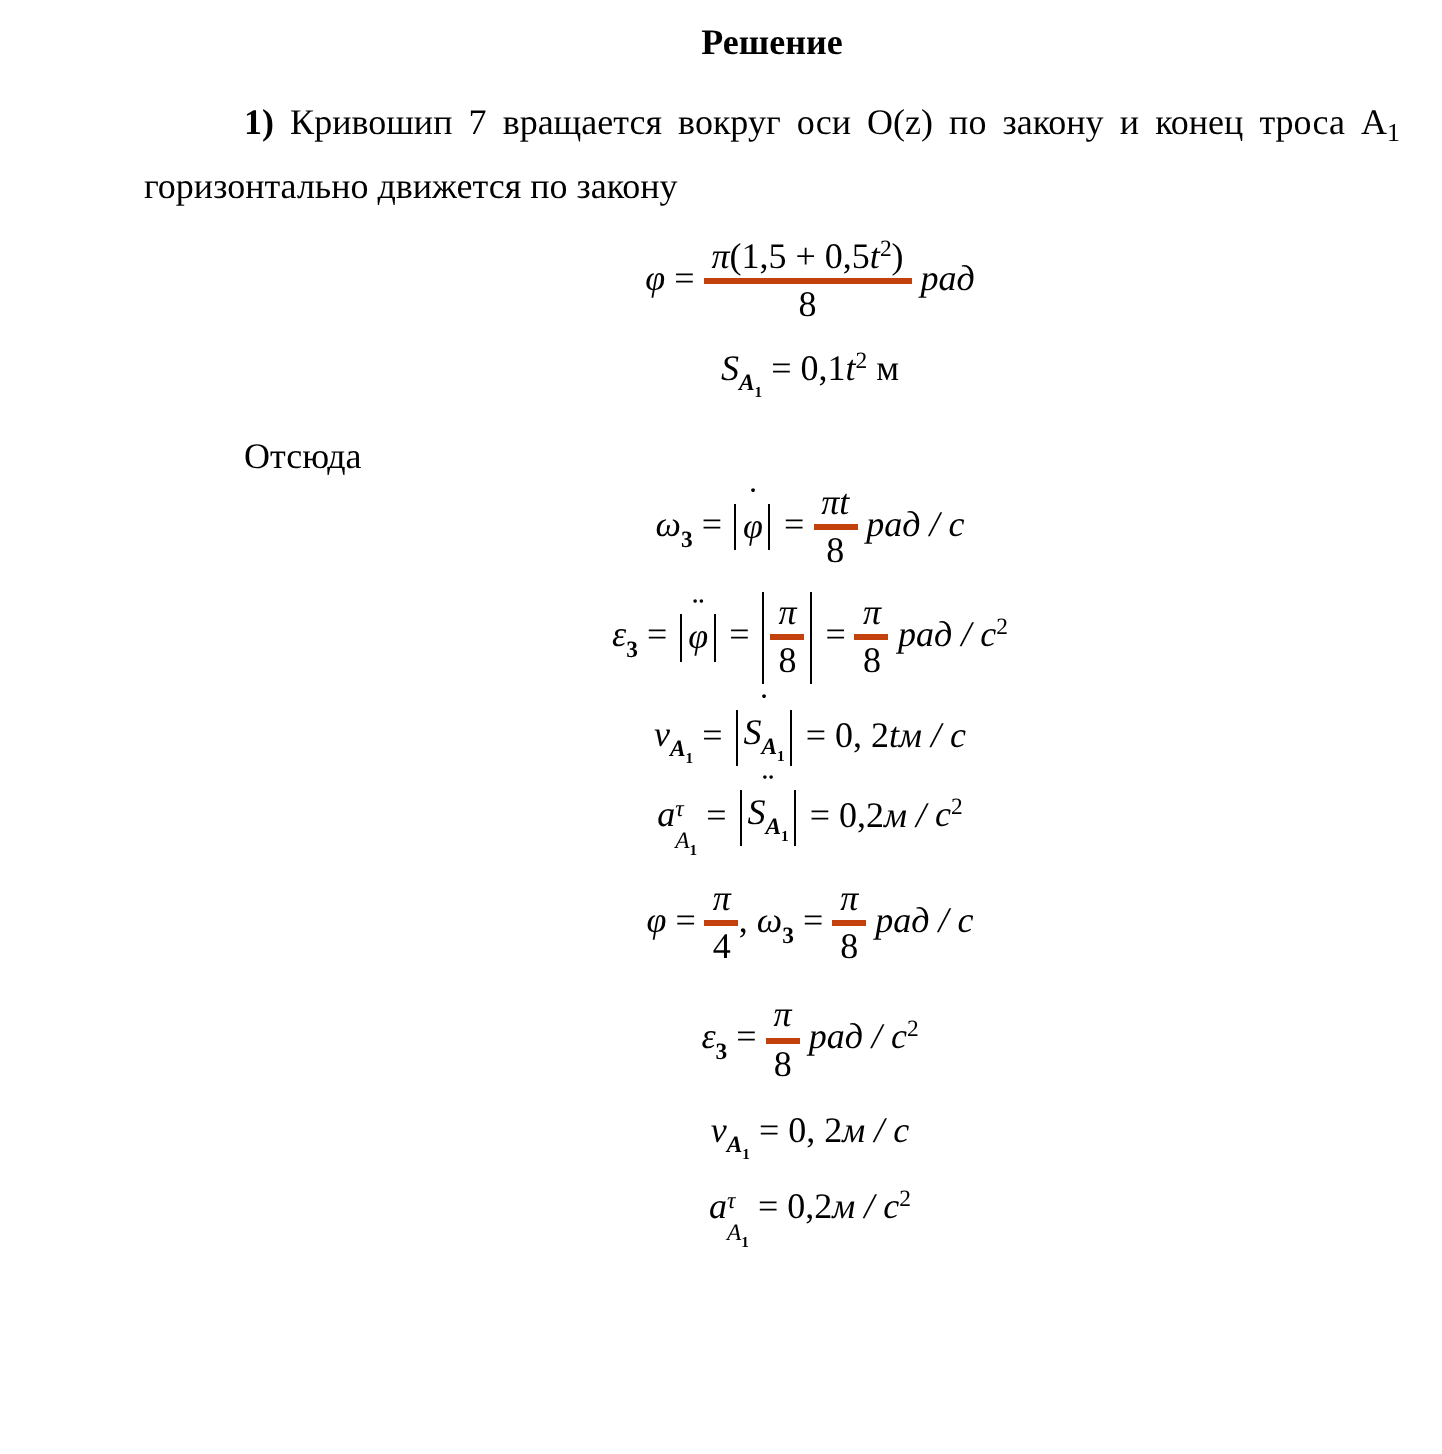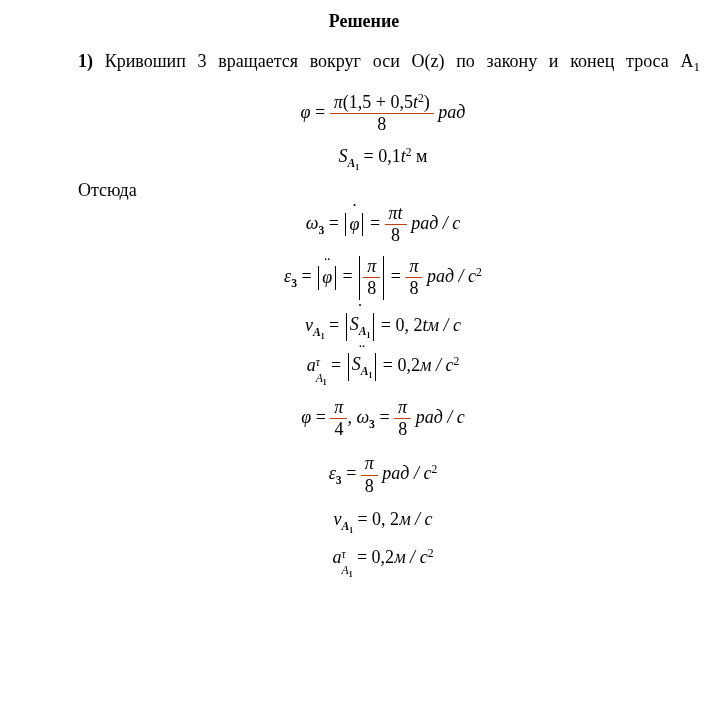--- a/index.html
+++ b/index.html
@@ -2,31 +2,31 @@
 <html><head>
 <meta charset="utf-8">
 <style>
   html,body{margin:0;padding:0;}
   body{
     width:721px;height:727px;overflow:hidden;
     background:#ffffff;color:#000000;
     font-family:"Liberation Serif","DejaVu Serif",serif;
     font-size:18px;
   }
-  .doc{padding:8px 21px 0 28px;}
+  .doc{padding:8px 21px 0 72px;}
   .title{text-align:center;font-weight:bold;line-height:26px;margin:0 0 14px 0;}
   .para-line1{
     text-align:justify;text-align-last:justify;
     text-indent:50px;line-height:26px;
   }
   .para-line2{text-align:left;line-height:26px;}
   .bold{font-weight:bold;}
   .parasub{font-size:0.72em;vertical-align:-0.28em;}
   .text-line{text-indent:50px;line-height:25px;}
-  .h-otsyuda{margin:4px 0 0 0;font-family:Liberation Serif, serif;}
+  .h-otsyuda{margin:14px 0 0 0;font-family:Liberation Serif, serif;}
   .h-pri{margin:10px 0 0 0;}
 
   
   .formula{
     text-align:center;padding-left:38px;line-height:1.3;
     white-space:pre;
   }
   .f-phi-law{margin-top:12px;}
   .f-s-law{margin-top:10px;}
   .f-omega3{margin-top:0;}
@@ -35,21 +35,21 @@
   .f-a-tau{margin-top:10px;}
   .f-phi-t1{margin-top:10px;}
   .f-eps-t1{margin-top:13px;}
   .f-v-t1{margin-top:11px;text-align:center;}
   .f-a-t1{margin-top:10px;}
 
   .math{white-space:pre;}
   .mi{font-style:italic;}
   .mr{font-style:normal;}
   .frac{display:inline-block;vertical-align:middle;text-align:center;}
-  .frac .num{display:block;border-bottom:1px solid #c2410c;padding:0 4px;line-height:1.18;}
+  .frac .num{display:block;border-bottom:3px solid #c2410c;padding:0 4px;line-height:1.18;}
   .frac .den{display:block;line-height:1.18;padding:0 4px;}
   .base{display:inline;}
   .subscript{font-size:0.65em;vertical-align:-0.45em;font-weight:bold;}
   .superscript{font-size:0.65em;vertical-align:0.5em;}
   .abs{
     display:inline-block;vertical-align:middle;
     border-left:1.4px solid #000;border-right:1.4px solid #000;
     padding:0 3px;margin:0 2px;
   }
   .dotwrap{display:inline-block;position:relative;}
@@ -61,21 +61,22 @@
   .stackrow{display:block;font-size:0.65em;}
   .sub-row{margin-top:0.35em;}
 </style>
 </head>
 <body style="background: rgb(255, 255, 255); color: rgb(0, 0, 0);">
 
 <div class="doc">
 
   <div class="title">Решение</div>
 
-  <div class="para-line1"><span class="bold">1)</span><span> Кривошип 3 вращается вокруг оси O(z) по закону и конец троса А</span><span class="parasub">1</span></div>
+  <div class="para-line1"><span class="bold">1)</span><span> Кривошип 7 вращается вокруг оси O(z) по закону и конец троса А</span><span class="parasub">1</span></div>
+  <div class="para-line2">горизонтально движется по закону</div>
 
   <div class="formula f-phi-law math"><span class="mi">φ</span><span class="mr"> = </span><span class="frac"><span class="num"><span class="mi">π</span><span class="mr">(1,5 + 0,5</span><span class="grp"><span class="base"><span class="mi">t</span></span><span class="superscript"><span class="mr">2</span></span></span><span class="mr">)</span></span><span class="den"><span class="mr">8</span></span></span><span class="mi"> рад</span></div>
   <div class="formula f-s-law math"><span class="grp"><span class="base"><span class="mi">S</span></span><span class="subscript"><span class="grp"><span class="base"><span class="mi">A</span></span><span class="subscript"><span class="mr">1</span></span></span></span></span><span class="mr"> = 0,1</span><span class="grp"><span class="base"><span class="mi">t</span></span><span class="superscript"><span class="mr">2</span></span></span><span class="mr"> м</span></div>
 
   <div class="text-line h-otsyuda">Отсюда</div>
 
   <div class="formula f-omega3 math"><span class="grp"><span class="base"><span class="mi">ω</span></span><span class="subscript"><span class="mr">3</span></span></span><span class="mr"> = </span><span class="abs"><span class="dotwrap"><span class="dotmark">˙</span><span class="dotbase"><span class="mi">φ</span></span></span></span><span class="mr"> = </span><span class="frac"><span class="num"><span class="mi">πt</span></span><span class="den"><span class="mr">8</span></span></span><span class="mi"> рад / с</span></div>
   <div class="formula f-epsilon3 math"><span class="grp"><span class="base"><span class="mi">ε</span></span><span class="subscript"><span class="mr">3</span></span></span><span class="mr"> = </span><span class="abs"><span class="dotwrap"><span class="dotmark">¨</span><span class="dotbase"><span class="mi">φ</span></span></span></span><span class="mr"> = </span><span class="abs"><span class="frac"><span class="num"><span class="mi">π</span></span><span class="den"><span class="mr">8</span></span></span></span><span class="mr"> = </span><span class="frac"><span class="num"><span class="mi">π</span></span><span class="den"><span class="mr">8</span></span></span><span class="mi"> рад / </span><span class="grp"><span class="base"><span class="mi">с</span></span><span class="superscript"><span class="mr">2</span></span></span></div>
   <div class="formula f-v-a1 math"><span class="grp"><span class="base"><span class="mi">v</span></span><span class="subscript"><span class="grp"><span class="base"><span class="mi">A</span></span><span class="subscript"><span class="mr">1</span></span></span></span></span><span class="mr"> = </span><span class="abs"><span class="dotwrap"><span class="dotmark">˙</span><span class="dotbase"><span class="grp"><span class="base"><span class="mi">S</span></span><span class="subscript"><span class="grp"><span class="base"><span class="mi">A</span></span><span class="subscript"><span class="mr">1</span></span></span></span></span></span></span></span><span class="mr"> = 0, 2</span><span class="mi">tм / с</span></div>
   <div class="formula f-a-tau math"><span class="grp"><span class="base"><span class="mi">a</span></span><span class="stack"><span class="stackrow sup-row"><span class="mi">τ</span></span><span class="stackrow sub-row"><span class="grp"><span class="base"><span class="mi">A</span></span><span class="subscript"><span class="mr">1</span></span></span></span></span></span><span class="mr"> = </span><span class="abs"><span class="dotwrap"><span class="dotmark">¨</span><span class="dotbase"><span class="grp"><span class="base"><span class="mi">S</span></span><span class="subscript"><span class="grp"><span class="base"><span class="mi">A</span></span><span class="subscript"><span class="mr">1</span></span></span></span></span></span></span></span><span class="mr"> = 0,2</span><span class="mi">м / </span><span class="grp"><span class="base"><span class="mi">с</span></span><span class="superscript"><span class="mr">2</span></span></span></div>

